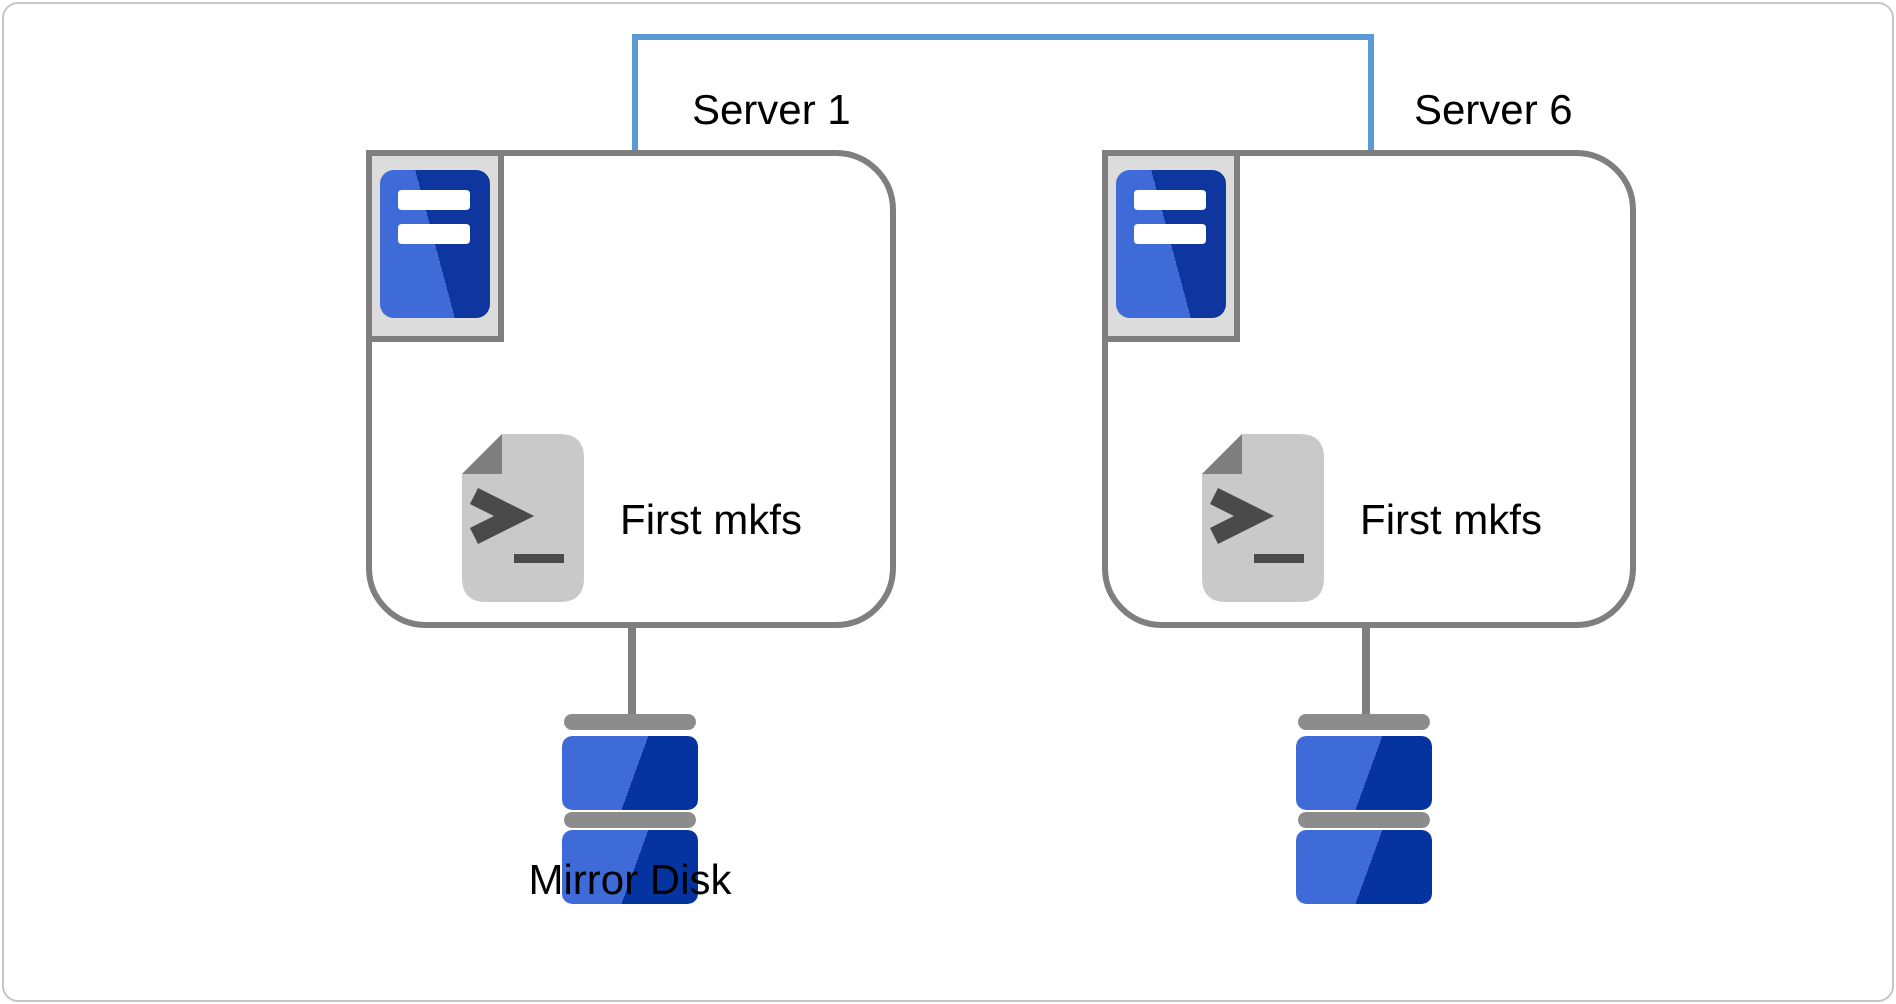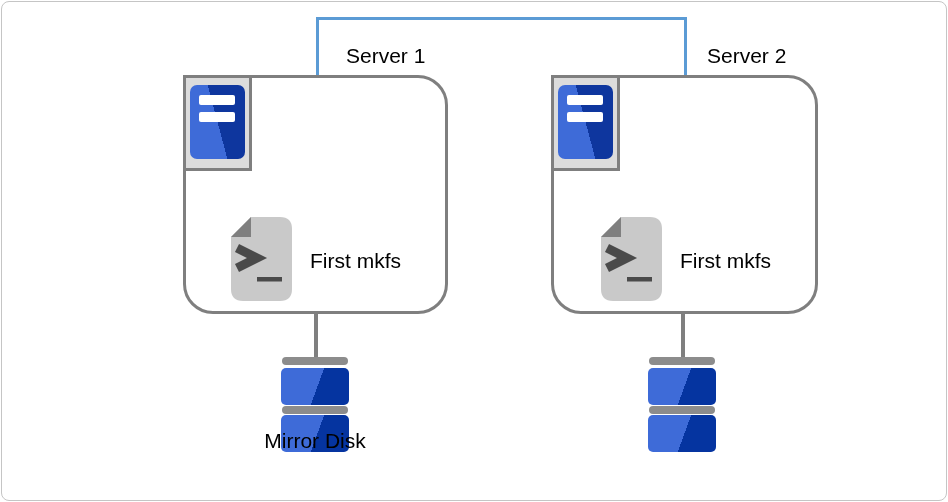--- a/index.html
+++ b/index.html
@@ -172,21 +172,21 @@
   <div class="disk-stem disk1-stem"></div>
   <div class="disk-icon disk1-icon">
     <div class="platter-cap cap1"></div>
     <div class="platter-body body1"></div>
     <div class="platter-cap cap2"></div>
     <div class="platter-body body2"></div>
   </div>
   <div class="diagram-label disk1-label">Mirror Disk</div>
 
   <div class="server-box server2-box"></div>
-  <div class="diagram-label server2-label">Server 2</div>
+  <div class="diagram-label server2-label">Server 6</div>
 
   <div class="server-icon-frame server2-icon-frame">
     <div class="server-chassis">
       <div class="chassis-slot slot1"></div>
       <div class="chassis-slot slot2"></div>
     </div>
   </div>
 
   <div class="script-icon script2-icon">
     <svg width="63" height="86" viewBox="0 0 63 86" aria-hidden="true">

